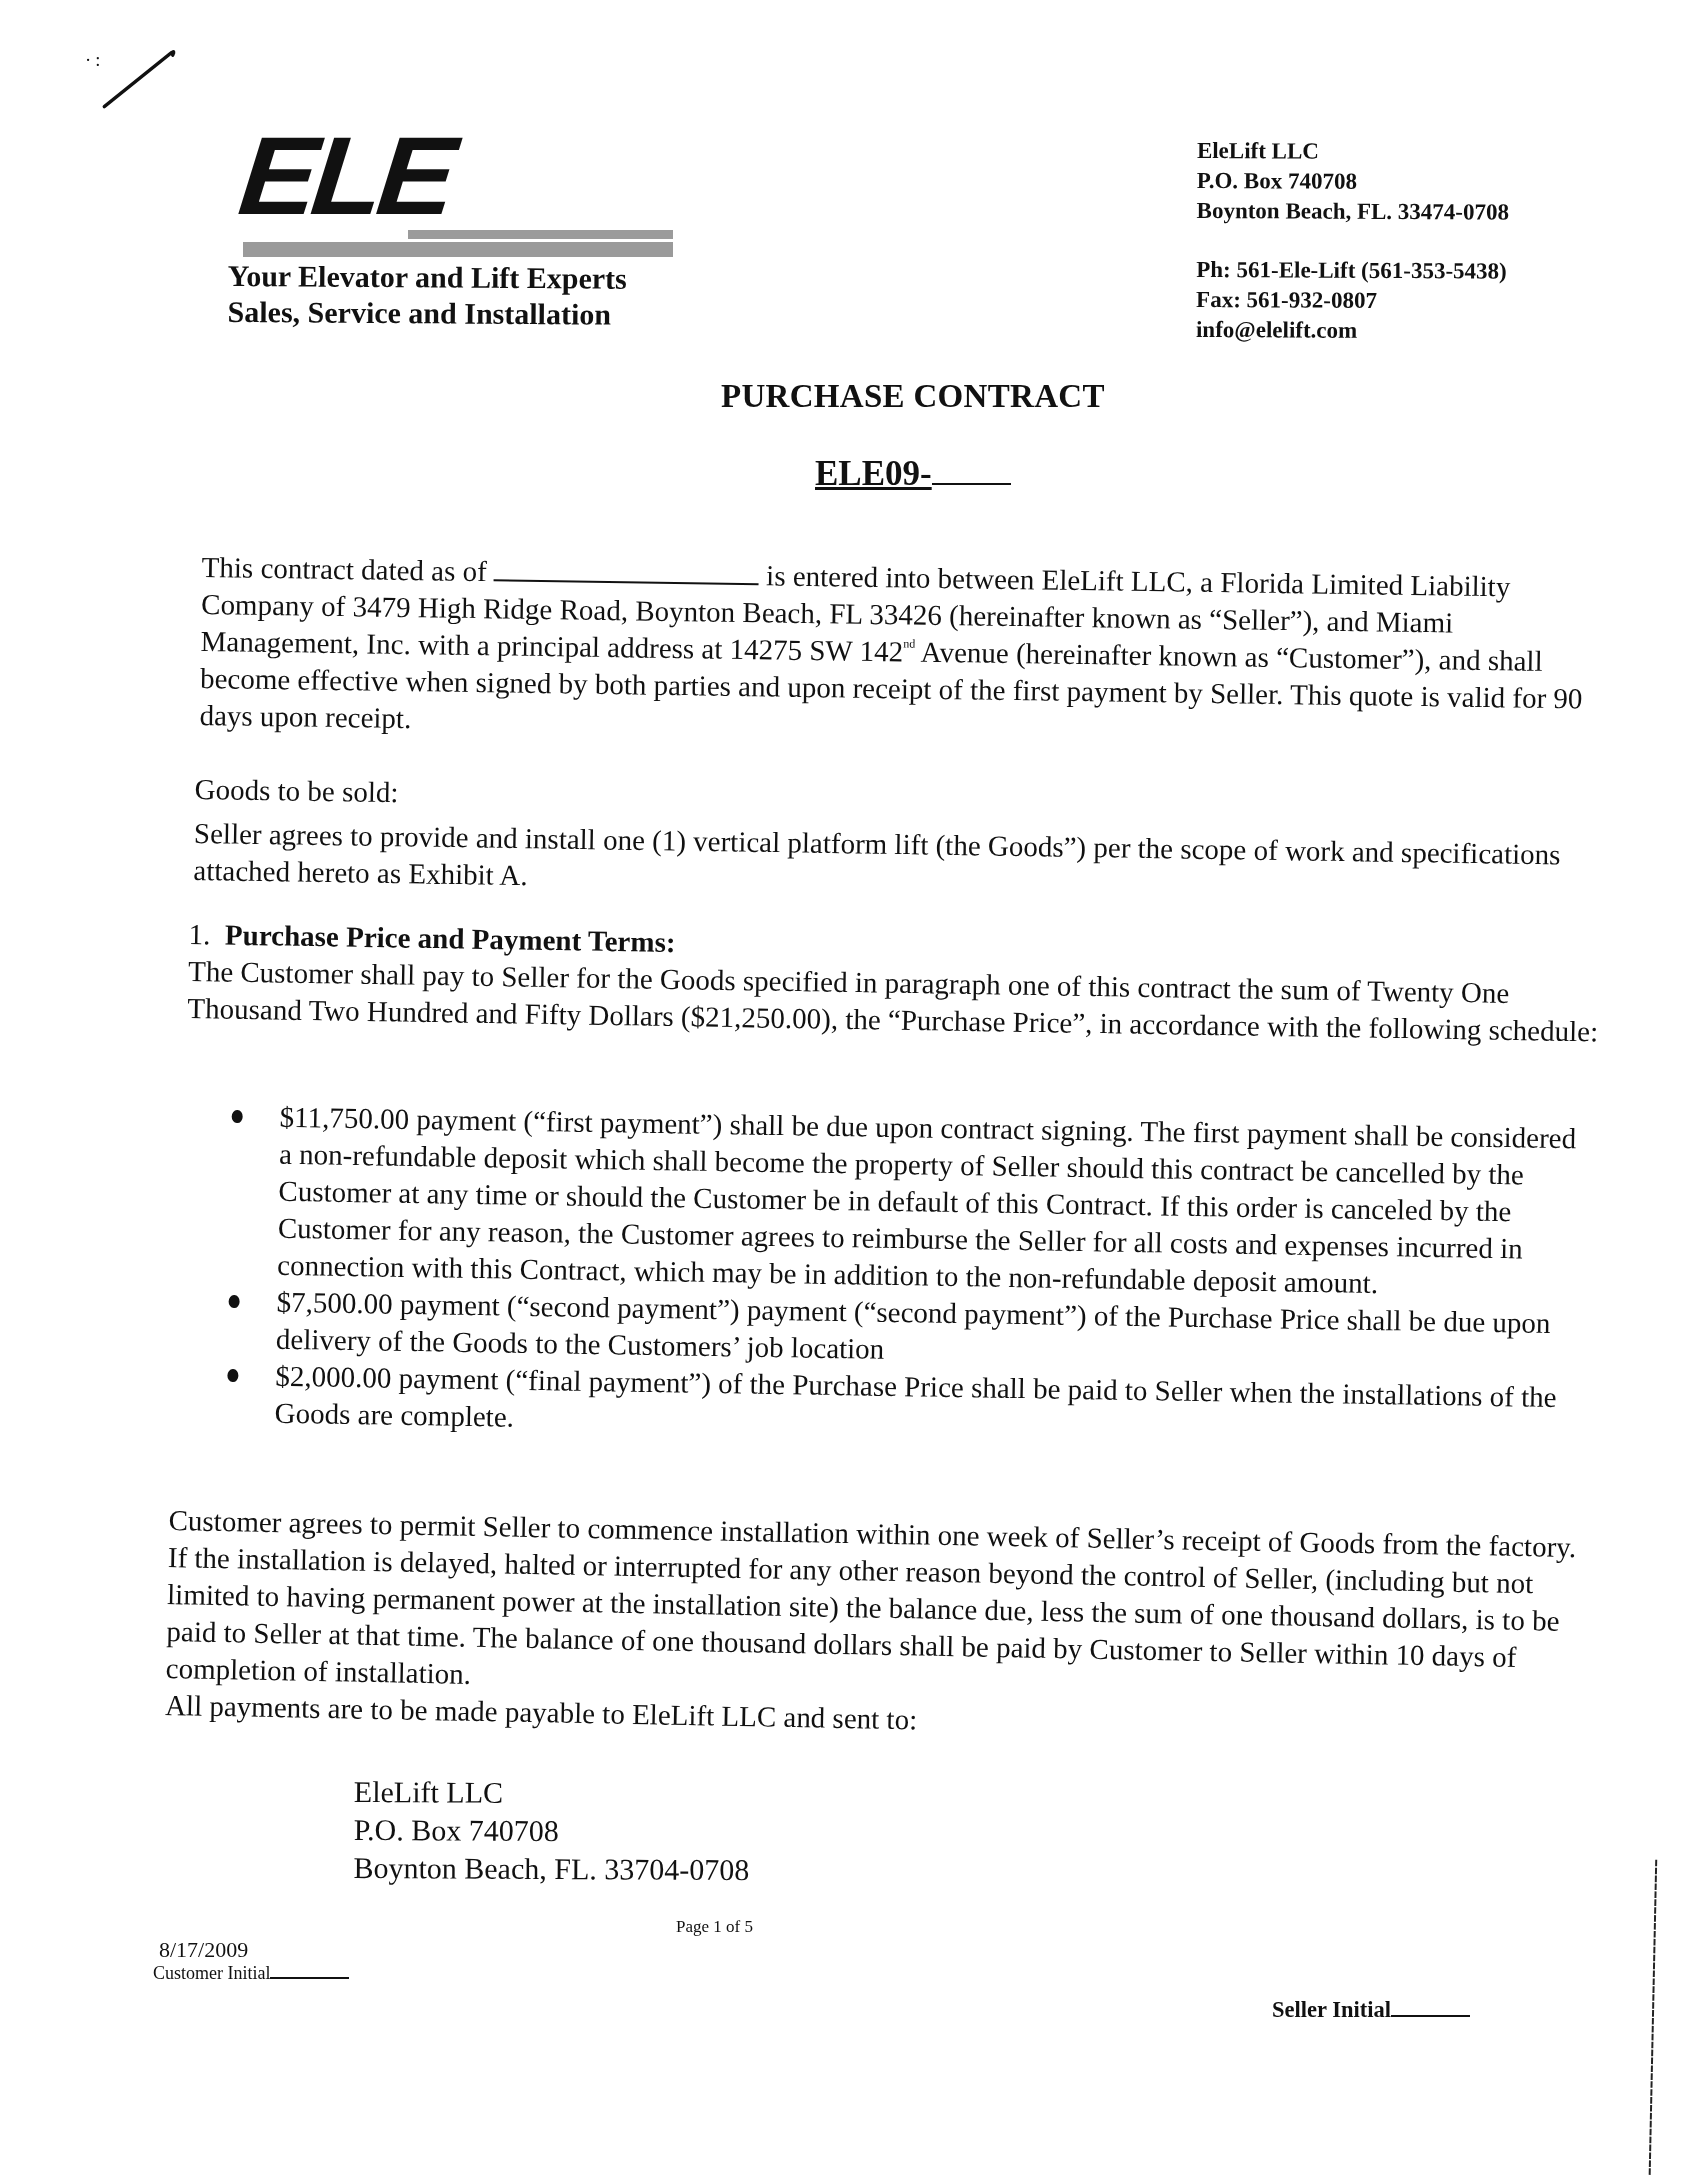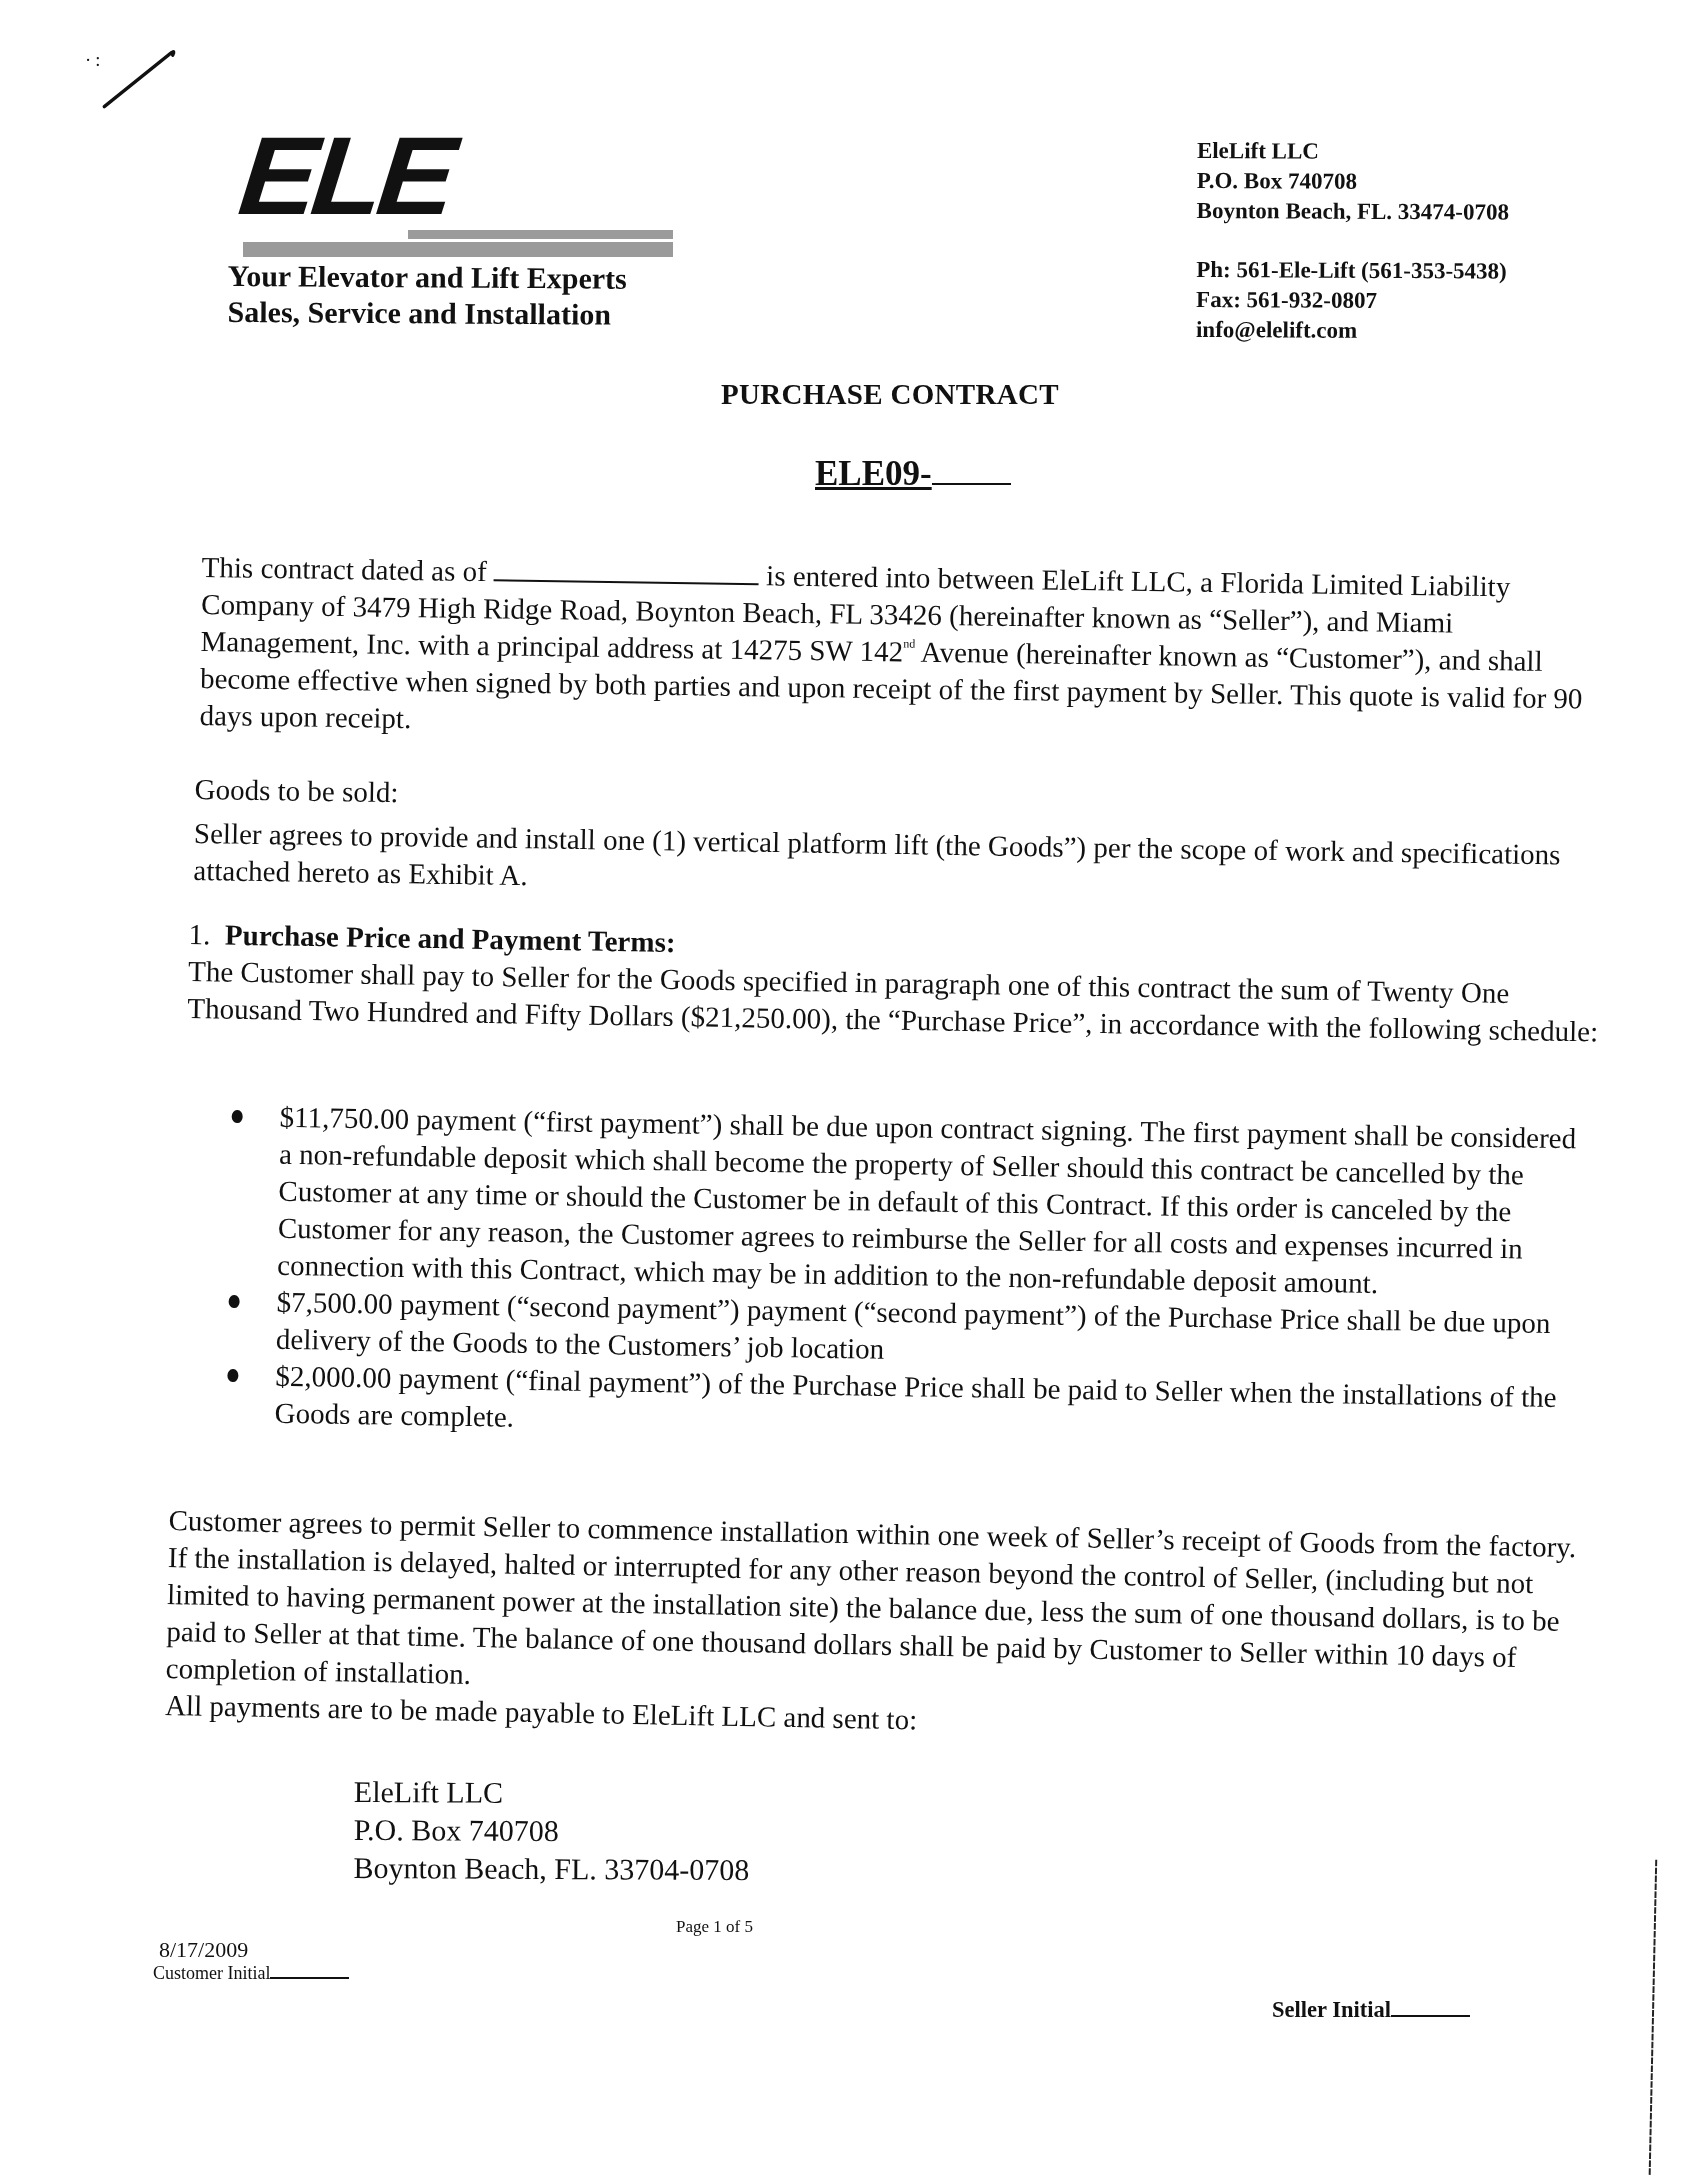--- a/index.html
+++ b/index.html
@@ -33,21 +33,21 @@
     left: 228px; top: 258px; font-size: 30px; line-height: 36px; font-weight: bold;
     transform: rotate(0.4deg); transform-origin: left top;
   }
 
   .contact {
     left: 1197px; top: 136px; font-size: 23px; line-height: 30px; font-weight: bold;
     transform: rotate(0.3deg); transform-origin: left top;
   }
   .contact .gap { height: 29px; }
 
-  .doc-title { left: 721px; top: 378px; font-size: 29px; font-weight: bold; letter-spacing: 0.3px; }
+  .doc-title { left: 721px; top: 378px; font-size: 33px; font-weight: bold; letter-spacing: 0.3px; }
   .doc-number { left: 815px; top: 454px; font-size: 35px; font-weight: bold; text-decoration: underline; }
   .doc-number .blank { display: inline-block; width: 79px; border-bottom: 2.6px solid #111; height: 20px; vertical-align: baseline; }
 
   .body-text { font-size: 29px; line-height: 37px; transform-origin: left top; }
   .para1 { left: 202px; top: 549px; width: 1396px; transform: rotate(0.85deg); }
   .blank-line { display: inline-block; width: 265px; border-bottom: 2.6px solid #111; height: 20px; }
   sup { font-size: 12px; vertical-align: top; line-height: 20px; }
 
   .goods { left: 195px; top: 771px; width: 1409px; transform: rotate(0.9deg); }
   .goods .lbl { margin-bottom: 6.6px; }

